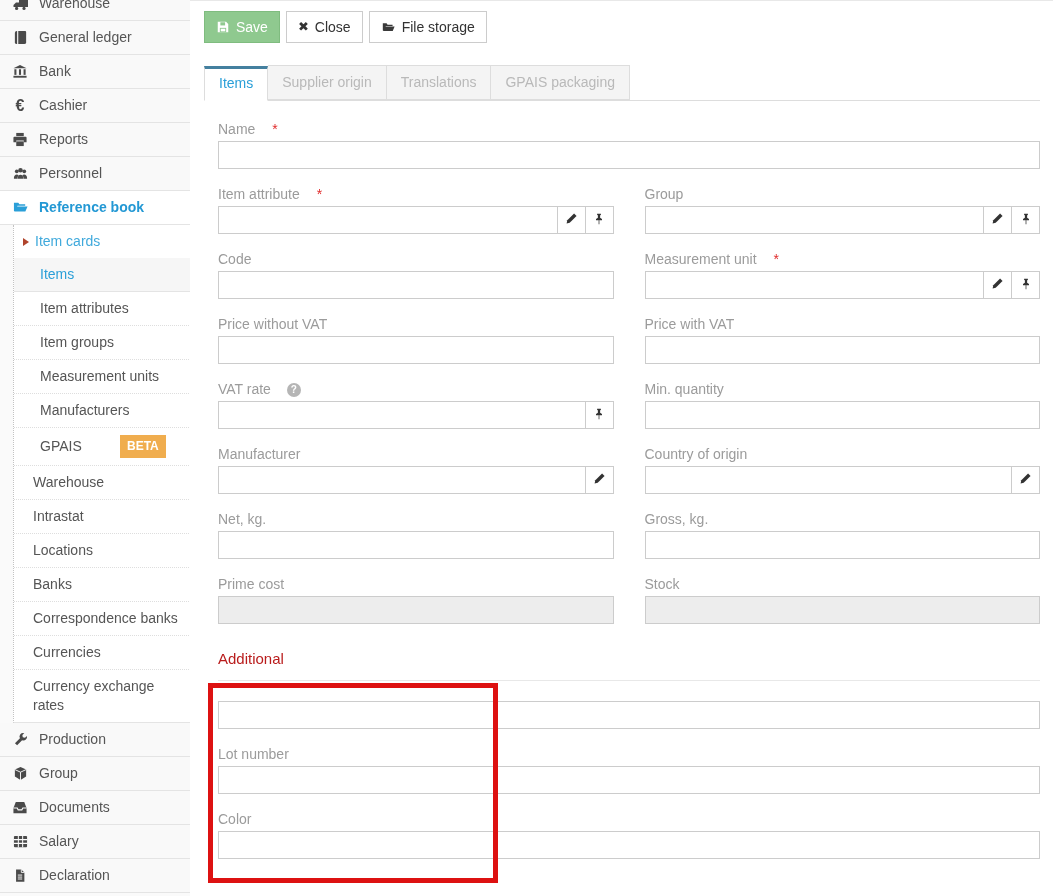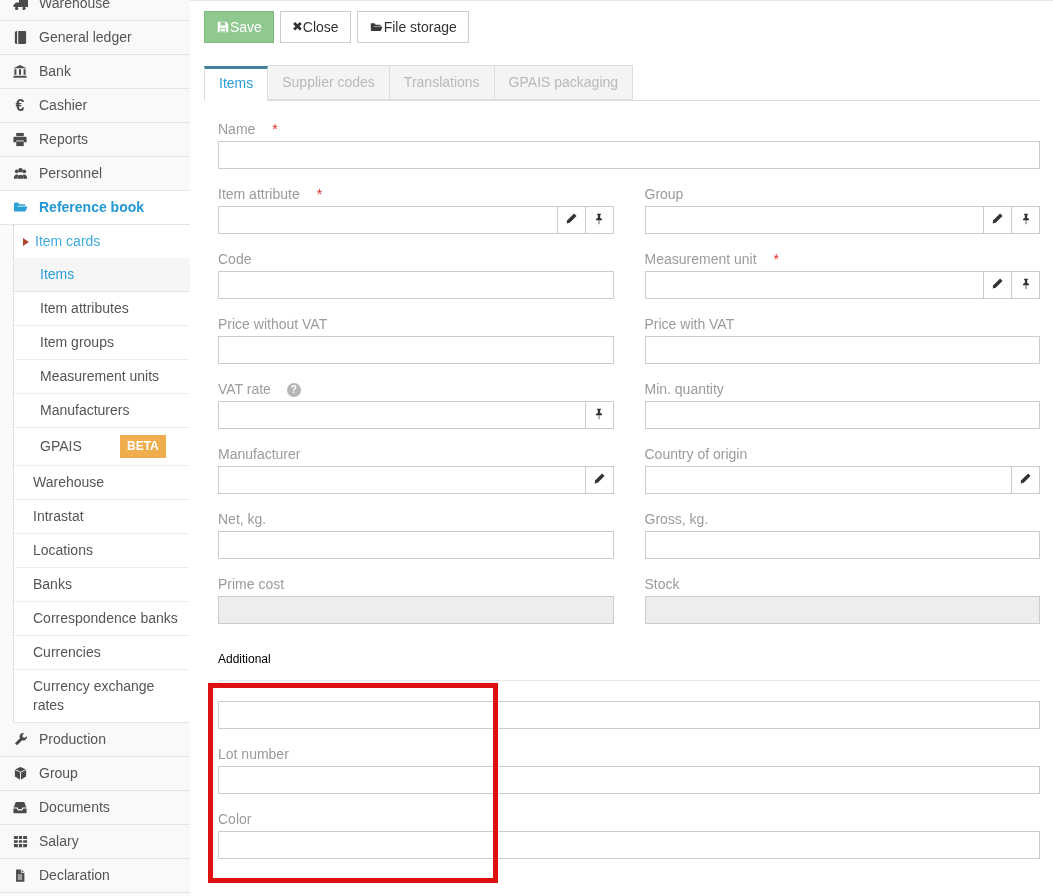--- a/index.html
+++ b/index.html
@@ -28,21 +28,21 @@
   .sub3.active{color:#2a9fd8;background:#f6f6f6;border-bottom:1px solid #e4e4e4;}
   .sub2{display:flex;align-items:center;padding:7px 9px 7px 19px;color:#555;cursor:pointer;
     border-bottom:1px dotted #dedede;line-height:19px;}
   .sub2:last-child{border-bottom:none;}
   .badge{background:#f0ad4e;color:#fff;font-size:12px;font-weight:bold;padding:2px 7px;margin-left:auto;margin-right:4px;}
   .sub2 .chev,.sub3 .chev{margin-left:auto;}
   
   .main{position:absolute;left:190px;top:0;width:863px;height:896px;box-sizing:border-box;
     padding:10px 13px 0 14px;border-top:1px solid #e8e8e8;background:#fff;}
   .toolbar{display:flex;gap:6px;margin-bottom:22px;}
-  .btn{display:inline-flex;align-items:center;padding:6px 11px;border:1px solid #ccc;
+  .btn{display:inline-flex;align-items:center;gap:6px;padding:6px 11px;border:1px solid #ccc;
     background:#fff;color:#333;font-family:inherit;font-size:14px;cursor:pointer;line-height:18px;}
   .btn.save{background:#8fc98f;border-color:#7fbc7f;color:#fff;}
   .btn .bico{display:flex;align-items:center;}
   .xmark{font-weight:bold;font-size:13px;}
   
   .tabbar{display:flex;align-items:flex-end;border-bottom:1px solid #ddd;}
   .tab{padding:8px 14px;background:#f4f4f4;border:1px solid #ddd;border-left:none;color:#b9b9b9;cursor:pointer;line-height:17px;}
   .tab:first-child{border-left:1px solid #ddd;}
   .tab.active{background:#fff;color:#2a9fd8;border-top:3px solid #44809f;border-bottom:1px solid #fff;
     margin-bottom:-1px;padding-top:6px;border-left:1px solid #ddd;}
@@ -54,21 +54,21 @@
   .req{color:#e02b2b;margin-left:1px;}
   .igroup{display:flex;}
   .igroup .txt{flex:1;min-width:0;}
   .txt{height:28px;border:1px solid #ccc;box-sizing:border-box;padding:0 6px;width:100%;
     font-family:inherit;font-size:14px;color:#555;background:#fff;}
   .txt.dis{background:#ededed;}
   .ibtn{width:29px;height:28px;flex:none;border:1px solid #ccc;border-left:1px solid #ccc;margin-left:-1px;
     background:#fff;display:flex;align-items:center;justify-content:center;cursor:pointer;box-sizing:border-box;padding:0;}
   .help{width:14px;height:14px;border-radius:50%;background:#b5b5b5;color:#fff;font-size:10px;font-weight:bold;
     display:inline-flex;align-items:center;justify-content:center;flex:none;}
-  .section-title{color:#000000;font-size:12px;margin-top:26px;line-height:18px;}
+  .section-title{color:#b91c1c;font-size:15px;margin-top:26px;line-height:18px;}
   .section-hr{border:none;border-top:1px solid #e8e8e8;margin:12px 0 0 0;}
   .section-gap{height:20px;}
   
   .annot{position:absolute;left:208px;top:683px;width:290px;height:200px;
     border:5px solid #dd1111;box-sizing:border-box;pointer-events:none;z-index:50;}
 </style>
 </head>
 <body>
 
 <div class="sidebar">
@@ -357,21 +357,21 @@
             <path d="M1 2.8h4.6l1.3 1.7H13v1.6H4.8L2.7 11.6H1z"></path>
             <path d="M3.6 6.9h11.9l-2.3 5.4H1.3z"></path>
           </svg>
       </span>
       <span>File storage</span>
     </button>
   </div>
 
   <div class="tabbar">
     <div class="tab active"><span>Items</span></div>
-    <div class="tab"><span>Supplier codes</span></div>
+    <div class="tab"><span>Supplier origin</span></div>
     <div class="tab"><span>Translations</span></div>
     <div class="tab"><span>GPAIS packaging</span></div>
   </div>
 
   <div class="form">
 
     <div class="frow">
       <div class="field">
         <div class="flabel">
             <span>Name</span>

